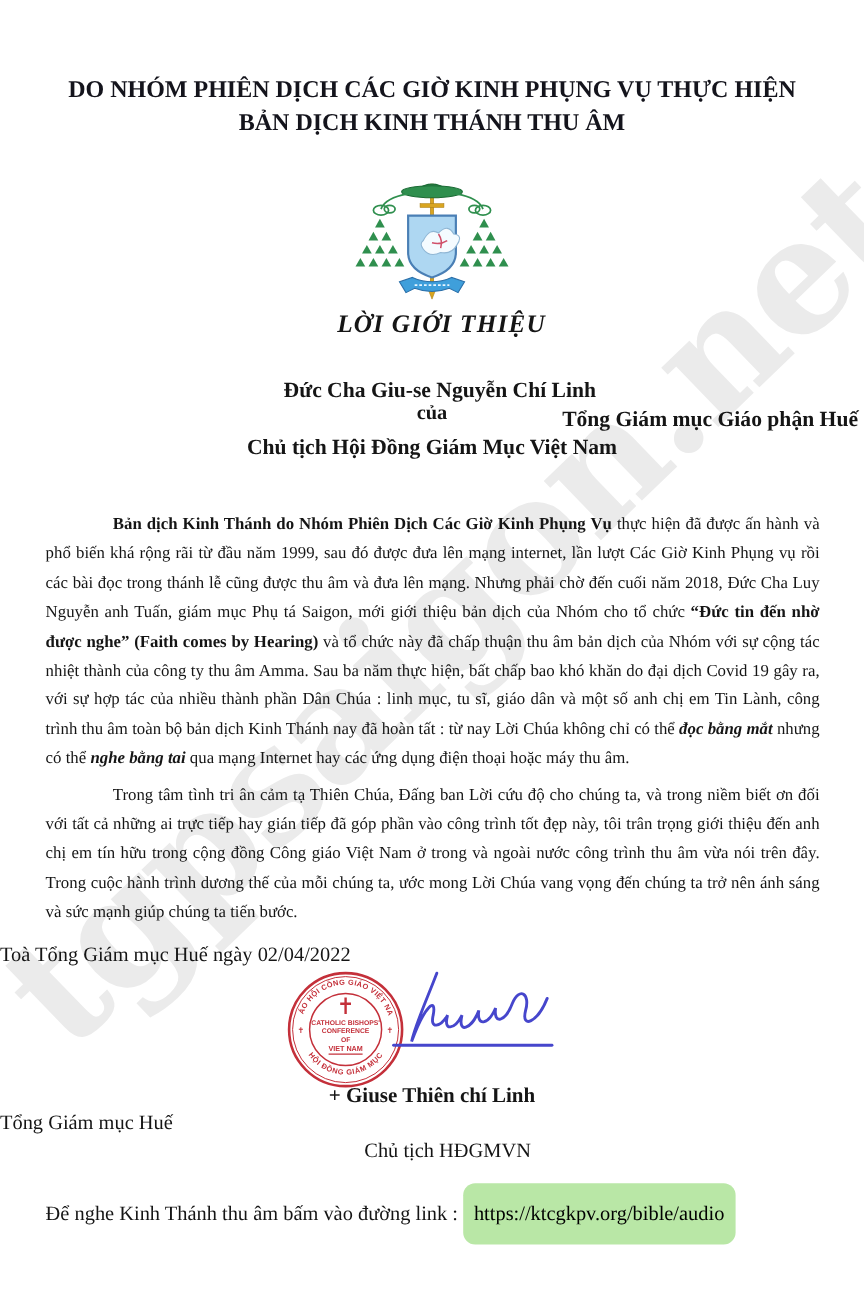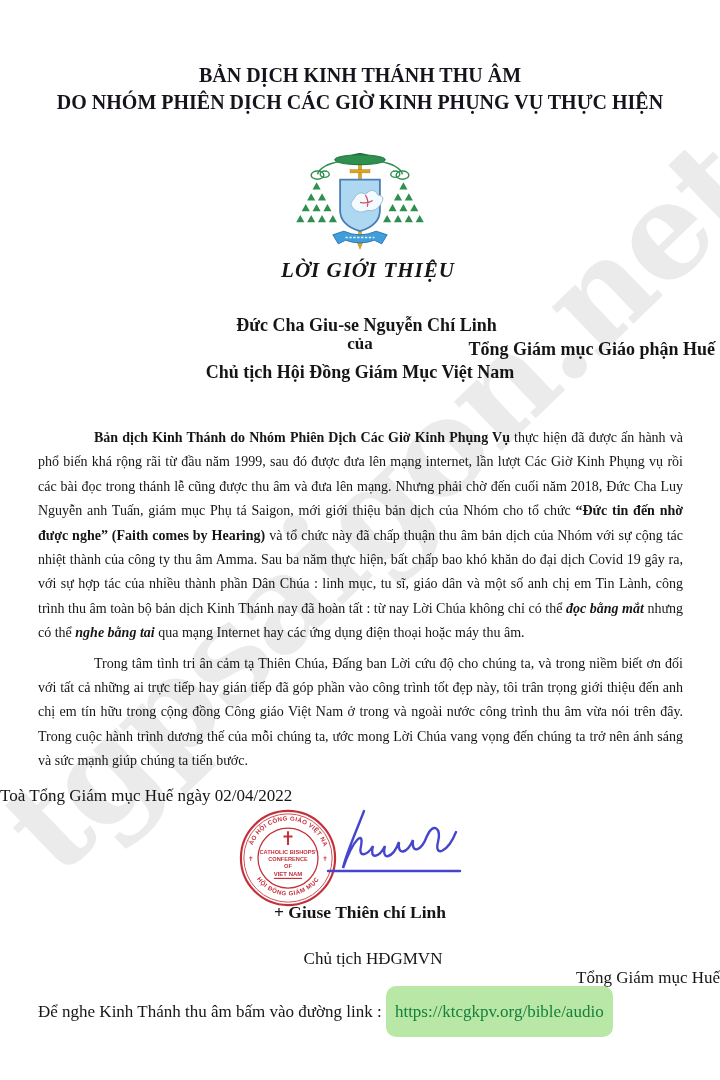--- a/index.html
+++ b/index.html
@@ -20,38 +20,38 @@
   .author-3{position:absolute;top:362px;left:0;right:0;text-align:center;font-weight:bold;font-size:18px;}
   .body-text{position:absolute;top:426px;left:38px;width:645px;font-size:14px;line-height:24.4px;
       text-align:justify;}
   .body-text p{margin:0 0 6px 0;text-indent:56px;}
   .b{font-weight:bold;}
   .i{font-style:italic;}
   .dateline{position:absolute;top:786px;left:0;right:0;text-align:left;font-size:17px;}
   .stamp{position:absolute;left:238px;top:808px;width:100px;height:100px;}
   .signature{position:absolute;left:298px;top:806px;width:190px;height:80px;}
   .sig-name{position:absolute;top:902px;left:0;right:0;text-align:center;font-weight:bold;font-size:17.5px;}
-  .sig-t1{position:absolute;top:968px;left:0;right:0;text-align:right;font-size:17px;}
+  .sig-t1{position:absolute;top:926px;left:0;right:0;text-align:left;font-size:17px;}
   .sig-t2{position:absolute;top:949px;left:0;right:16px;text-align:center;font-size:17px;padding-left:42px;}
   .footer-line{position:absolute;top:1002px;left:38px;font-size:17px;}
-  .link-pill{background:#b9e7a6;border-radius:10px;padding:16px 9px;color:#15803d;text-decoration:none;cursor:pointer;}
+  .link-pill{background:#b9e7a6;border-radius:10px;padding:16px 9px;color:#000000;text-decoration:none;cursor:pointer;}
   .stamp text{font-family:"Liberation Sans", sans-serif;}
 </style>
 </head>
 <body>
 
 <div class="page">
 
   <div class="wm">tgpsaigon.net</div>
 
   <div class="content">
 
     <div class="title-block">
+      <div>DO NHÓM PHIÊN DỊCH CÁC GIỜ KINH PHỤNG VỤ THỰC HIỆN</div>
       <div>BẢN DỊCH KINH THÁNH THU ÂM</div>
-      <div>DO NHÓM PHIÊN DỊCH CÁC GIỜ KINH PHỤNG VỤ THỰC HIỆN</div>
     </div>
 
     <div class="crest-wrap">
       <svg width="158" height="104" viewBox="0 0 160 115">
 
         <g>
           <rect x="78.4" y="6" width="3.2" height="98" fill="#d9a520" stroke="#a87b12" stroke-width="0.5"></rect>
           <rect x="73" y="15" width="14" height="3.2" fill="#d9a520" stroke="#a87b12" stroke-width="0.5"></rect>
           <rect x="69" y="24" width="22" height="3.5" fill="#d9a520" stroke="#a87b12" stroke-width="0.5"></rect>
           <polygon points="80,112 76.5,103 83.5,103" fill="#d9a520" stroke="#a87b12" stroke-width="0.5"></polygon>

